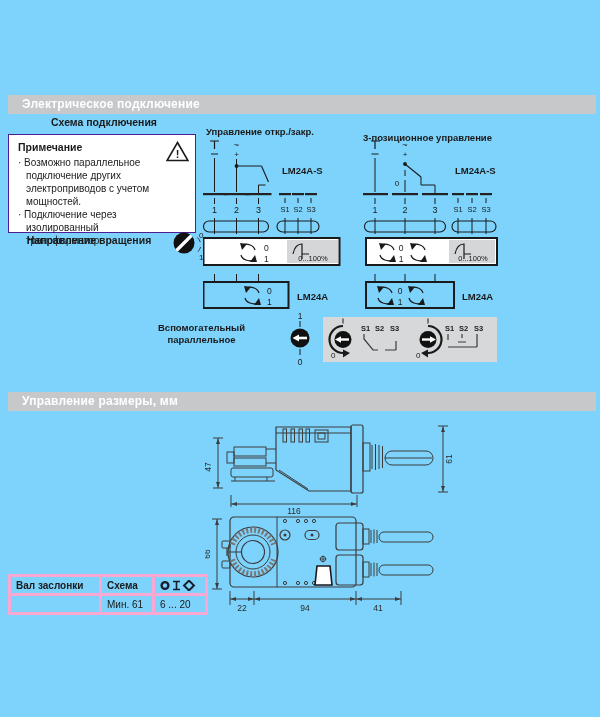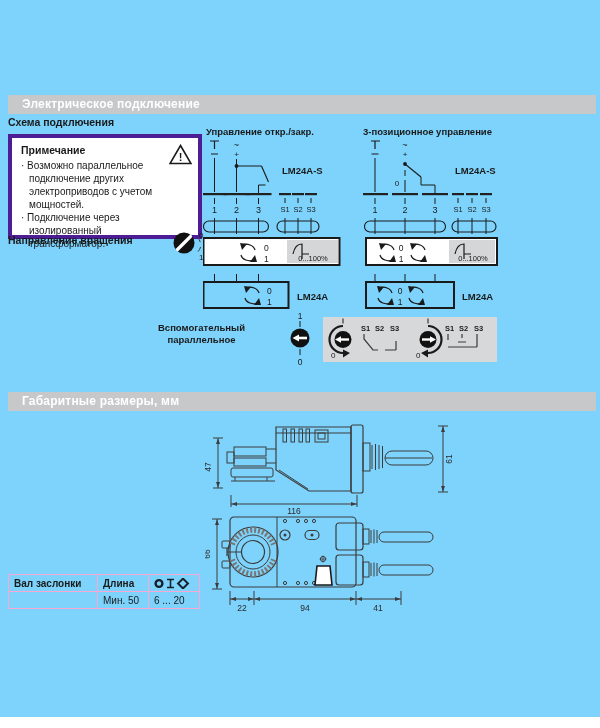--- a/index.html
+++ b/index.html
@@ -1,35 +1,35 @@
 <!DOCTYPE html>
 <html><head>
 <meta charset="utf-8">
 <style>
   html,body{margin:0;padding:0;background:#fff;}
   .page{position:relative;width:600px;height:717px;background:#7dd3fc;overflow:hidden;
         font-family:"Liberation Sans",sans-serif;color:#1a1a1a;}
   .abs{position:absolute;}
   .bar{background:#c6c8ca;color:#fff;font-weight:bold;font-size:12px;line-height:19px;
        padding-left:14px;letter-spacing:.2px;height:19px;}
-  .rlabel{font-weight:bold;font-size:10.5px;text-align:left;}
+  .rlabel{font-weight:bold;font-size:10.5px;text-align:center;}
   .sublabel{font-weight:bold;font-size:9.5px;}
-  .notebox{border:4px solid #4c1d95;background:#fff;}
+  .notebox{border:1px solid #4c1d95;background:#fff;}
   .notebox h4{margin:6px 0 3px 9px;font-size:10.5px;}
   .notebox ul{margin:0 26px 0 9px;padding:0;list-style:none;font-size:10px;line-height:13px;}
   .notebox ul li{padding-left:8px;text-indent:-8px;}
   .notebox ul li:before{content:"· ";}
   svg{display:block;}
   svg text{font-family:"Liberation Sans",sans-serif;fill:#1a1a1a;}
   .dln{stroke:#3c3c3c;stroke-width:1;fill:none;}
   .dln2{stroke:#3c3c3c;stroke-width:1.2;fill:none;}
   .blk{stroke:#1a1a1a;fill:none;}
   .dimtx{font-size:8.5px;fill:#2a2a2a;}
   table.shaft{border-collapse:collapse;font-size:10px;}
-  table.shaft td{border:1px solid #f9a8d4;padding:1px 5px;height:14px;vertical-align:middle;}
+  table.shaft td{border:3px solid #f9a8d4;padding:1px 5px;height:14px;vertical-align:middle;}
   table.shaft tr.h td{font-weight:bold;}
   .auxlbl{font-weight:bold;font-size:9.5px;line-height:12px;text-align:center;}
 </style>
 </head>
 <body>
 
 <div class="page">
 
   <div class="abs bar" style="left:8px;top:95px;width:574px;">Электрическое подключение</div>
 
@@ -52,21 +52,21 @@
     <circle cx="13" cy="16" r="10.5" fill="#111"></circle>
     <line x1="6.5" y1="22.5" x2="19.5" y2="9.5" stroke="#fff" stroke-width="3.2" stroke-linecap="round"></line>
     <path class="dln" d="M26.5,10.5 a12,12 0 0 1 2.8,4.6"></path>
     <path class="dln" d="M29.6,20 a12,12 0 0 1 -2.6,4.6"></path>
     <text x="28" y="11" font-size="8">0</text>
     <text x="28" y="33" font-size="8">1</text>
   </svg>
 
   <div class="abs sublabel" style="left:206px;top:126px;">Управление откр./закр.</div>
 
-  <div class="abs sublabel" style="left:363px;top:126px;">3-позиционное управление</div>
+  <div class="abs sublabel" style="left:363px;top:132px;">3-позиционное управление</div>
 
   <svg class="abs" style="left:203px;top:124px;" width="150" height="192" viewBox="0 0 150 192">
 
     <g>
       <path class="blk" stroke-width="1.2" d="M7,17 h9 M11.5,17 v8 M8,30 h7"></path>
     </g>
     <path class="blk" stroke-width="1" d="M11.5,34 v34"></path>
 
     <text x="33.5" y="24" text-anchor="middle" font-size="9">~</text>
     <text x="33.5" y="33" text-anchor="middle" font-size="8">+</text>
@@ -250,21 +250,21 @@
         <polygon points="113,22.5 107,19.3 107,25.7" fill="#fff"></polygon>
         <text x="93" y="41" font-size="8">0</text>
         <text x="122" y="14" font-size="7.5" font-weight="bold">S1</text>
         <text x="136" y="14" font-size="7.5" font-weight="bold" fill="#9a9ea2">S2</text>
         <text x="151" y="14" font-size="7.5" font-weight="bold">S3</text>
         <path d="M125,17 v6 M125,30 h29 M154,30 v-13 M139,17 v4 M135,25 h8" stroke="#3a3a3a" stroke-width="1.2" fill="none"></path>
       </g>
     </svg>
   </div>
 
-  <div class="abs bar" style="left:8px;top:392px;width:574px;">Габаритные размеры, мм</div>
+  <div class="abs bar" style="left:8px;top:392px;width:574px;">Управление размеры, мм</div>
 
 
   <svg class="abs" style="left:205px;top:421px;" width="250" height="94" viewBox="0 0 250 94">
 
     <g>
       <path class="dln" d="M8,17 h10 M8,67 h10 M13,17 v50"></path>
       <polygon points="11,23 15,23 13,17.5" fill="#3c3c3c"></polygon>
       <polygon points="11,61 15,61 13,66.5" fill="#3c3c3c"></polygon>
       <text class="dimtx" transform="rotate(-90 6,46)" x="6" y="46" text-anchor="middle">47</text>
     </g>
@@ -383,36 +383,36 @@
       <text class="dimtx" x="37" y="96" text-anchor="middle">22</text>
       <text class="dimtx" x="100" y="96" text-anchor="middle">94</text>
       <text class="dimtx" x="173" y="96" text-anchor="middle">41</text>
     </g>
   </svg>
 
   <table class="shaft abs" style="left:8px;top:574px;">
     <tbody>
         <tr class="h">
       <td style="width:78px;">Вал заслонки</td>
-      <td style="width:40px;">Длина</td>
+      <td style="width:40px;">Схема</td>
       <td style="width:40px;">
         <svg width="36" height="11" viewBox="0 0 36 11">
           <g>
             <circle cx="5" cy="5.5" r="3.4" fill="none" stroke="#16202c" stroke-width="2.4"></circle>
           </g>
           <g>
             <path d="M13,1.5 h7 M16.5,1.5 v8 M13,9.5 h7" stroke="#16202c" stroke-width="1.6" fill="none"></path>
           </g>
           <g>
             <rect x="25.5" y="2" width="7" height="7" transform="rotate(45 29 5.5)" fill="none" stroke="#16202c" stroke-width="2"></rect>
           </g>
         </svg>
       </td>
     </tr>
     <tr>
       <td></td>
-      <td>Мин. 50</td>
+      <td>Мин. 61</td>
       <td>6 ... 20</td>
     </tr>
   </tbody>
     </table>
 
 </div>
 
 </body></html>

